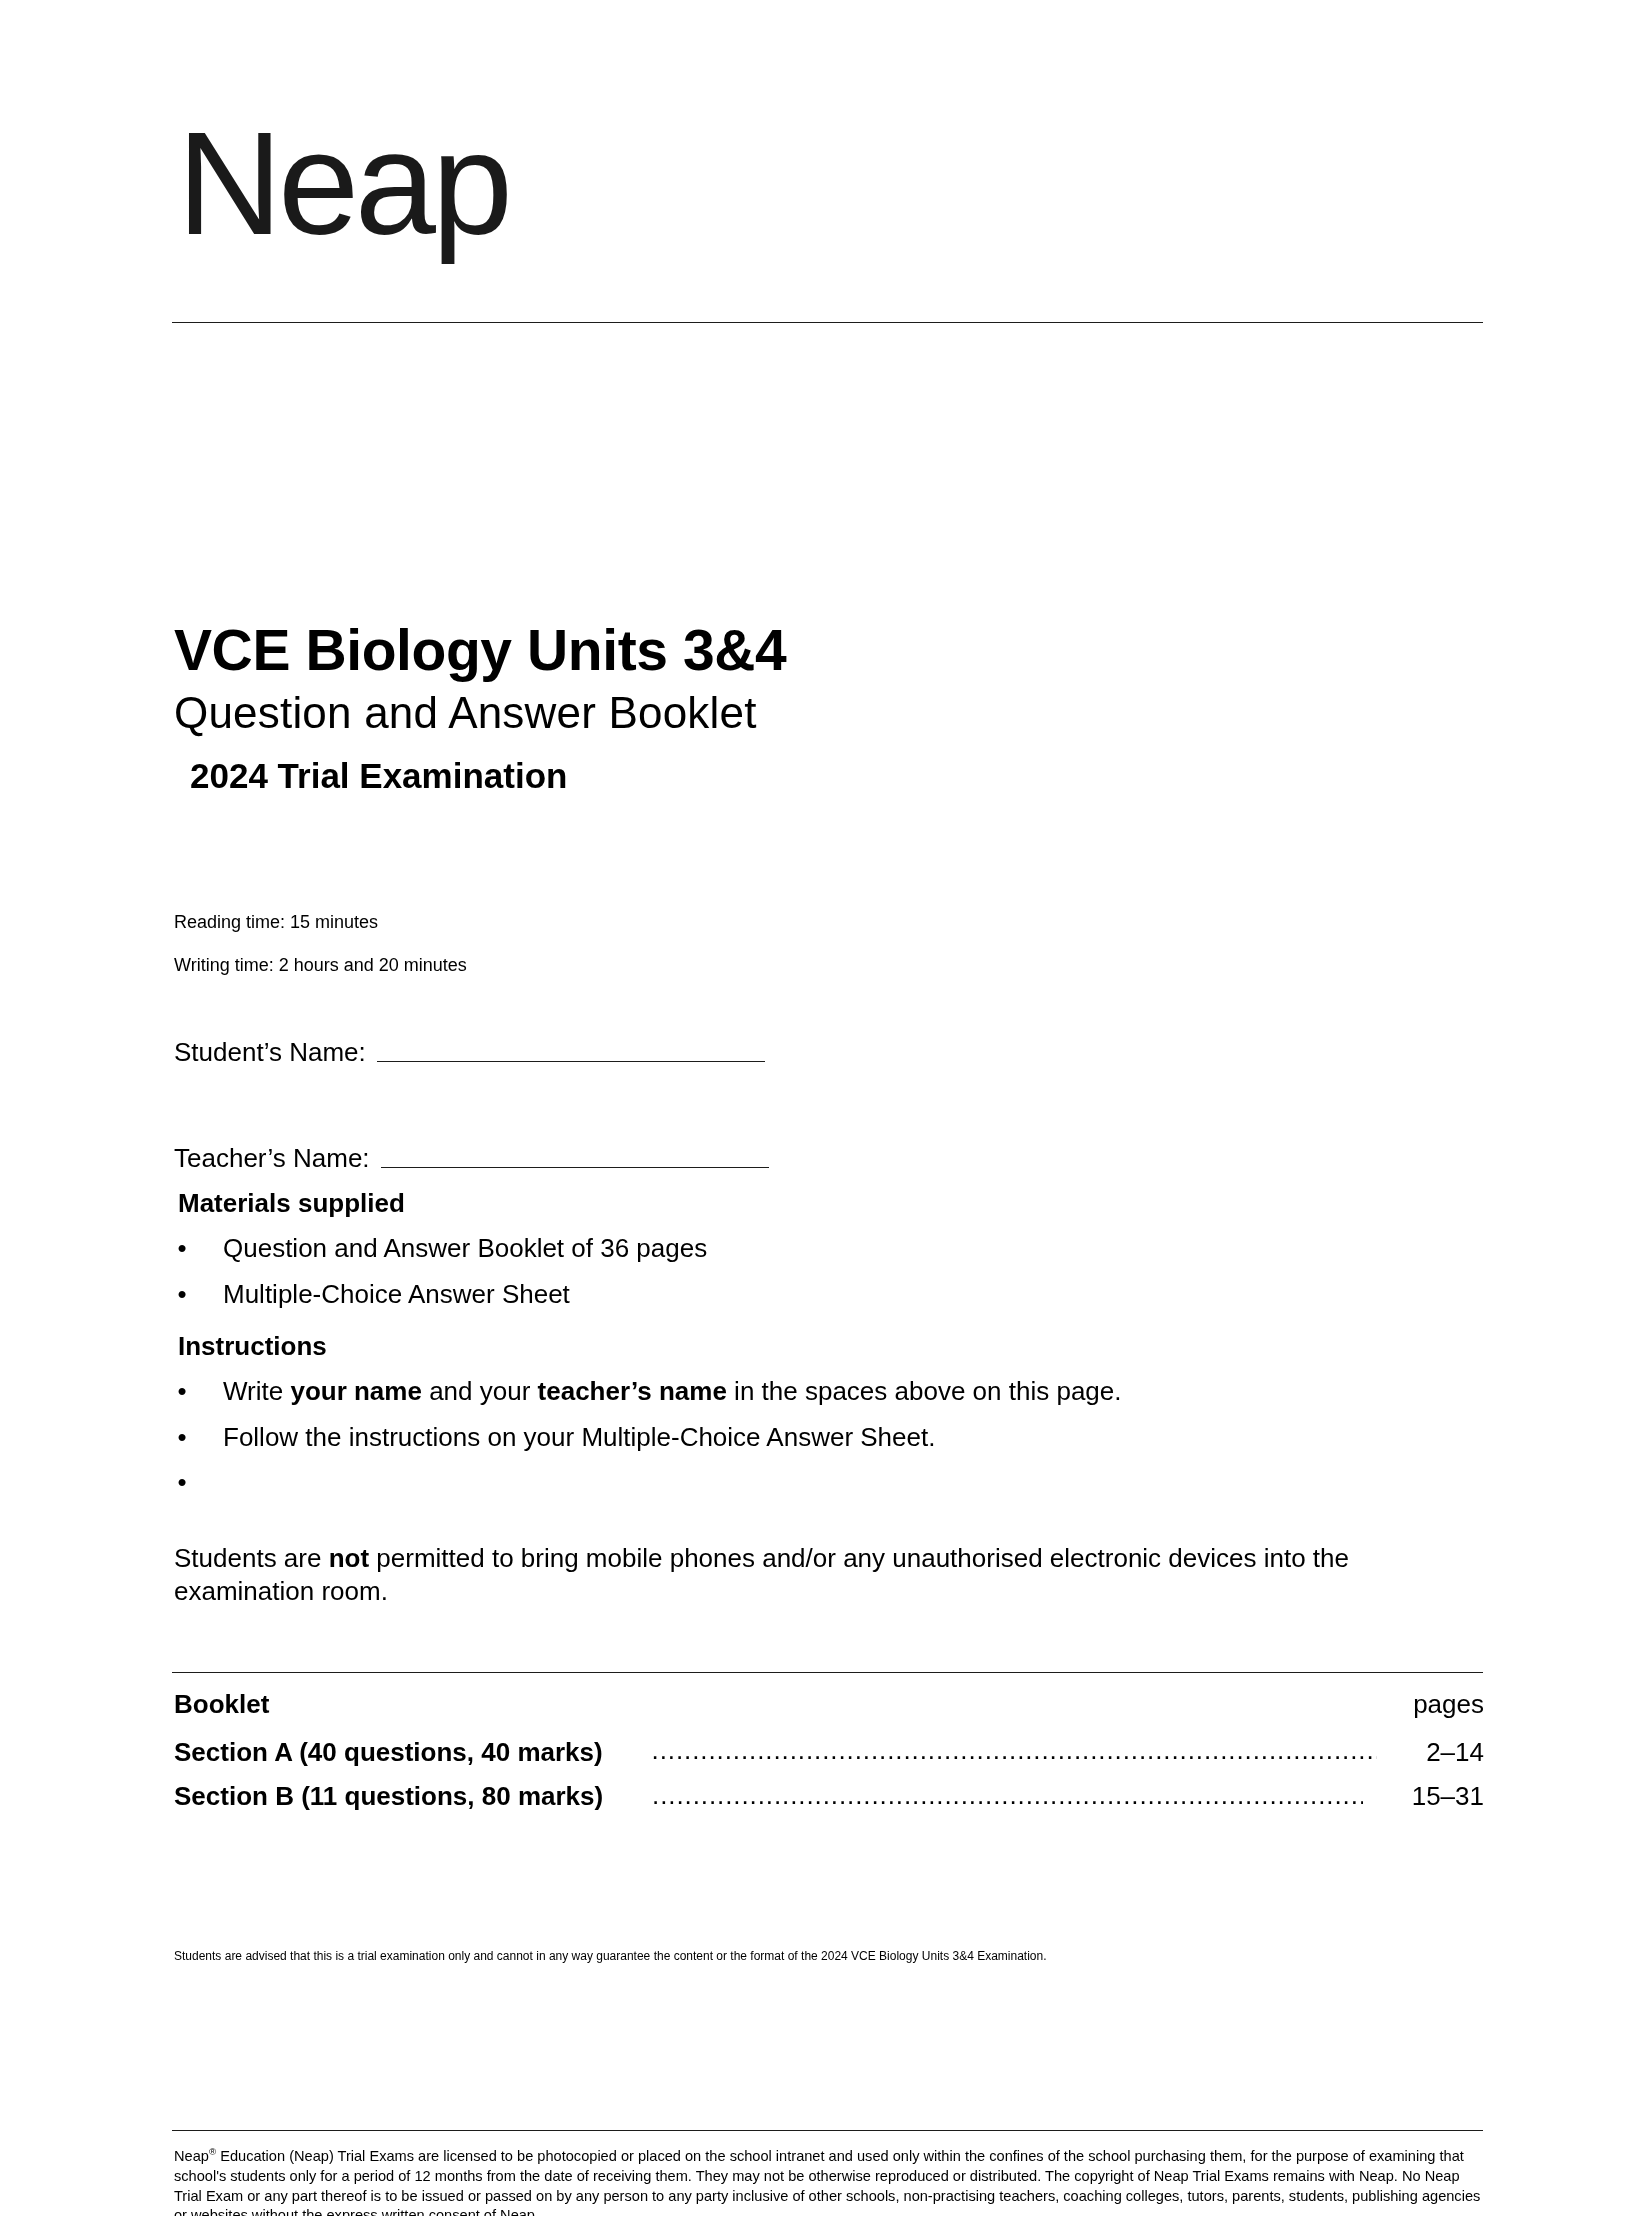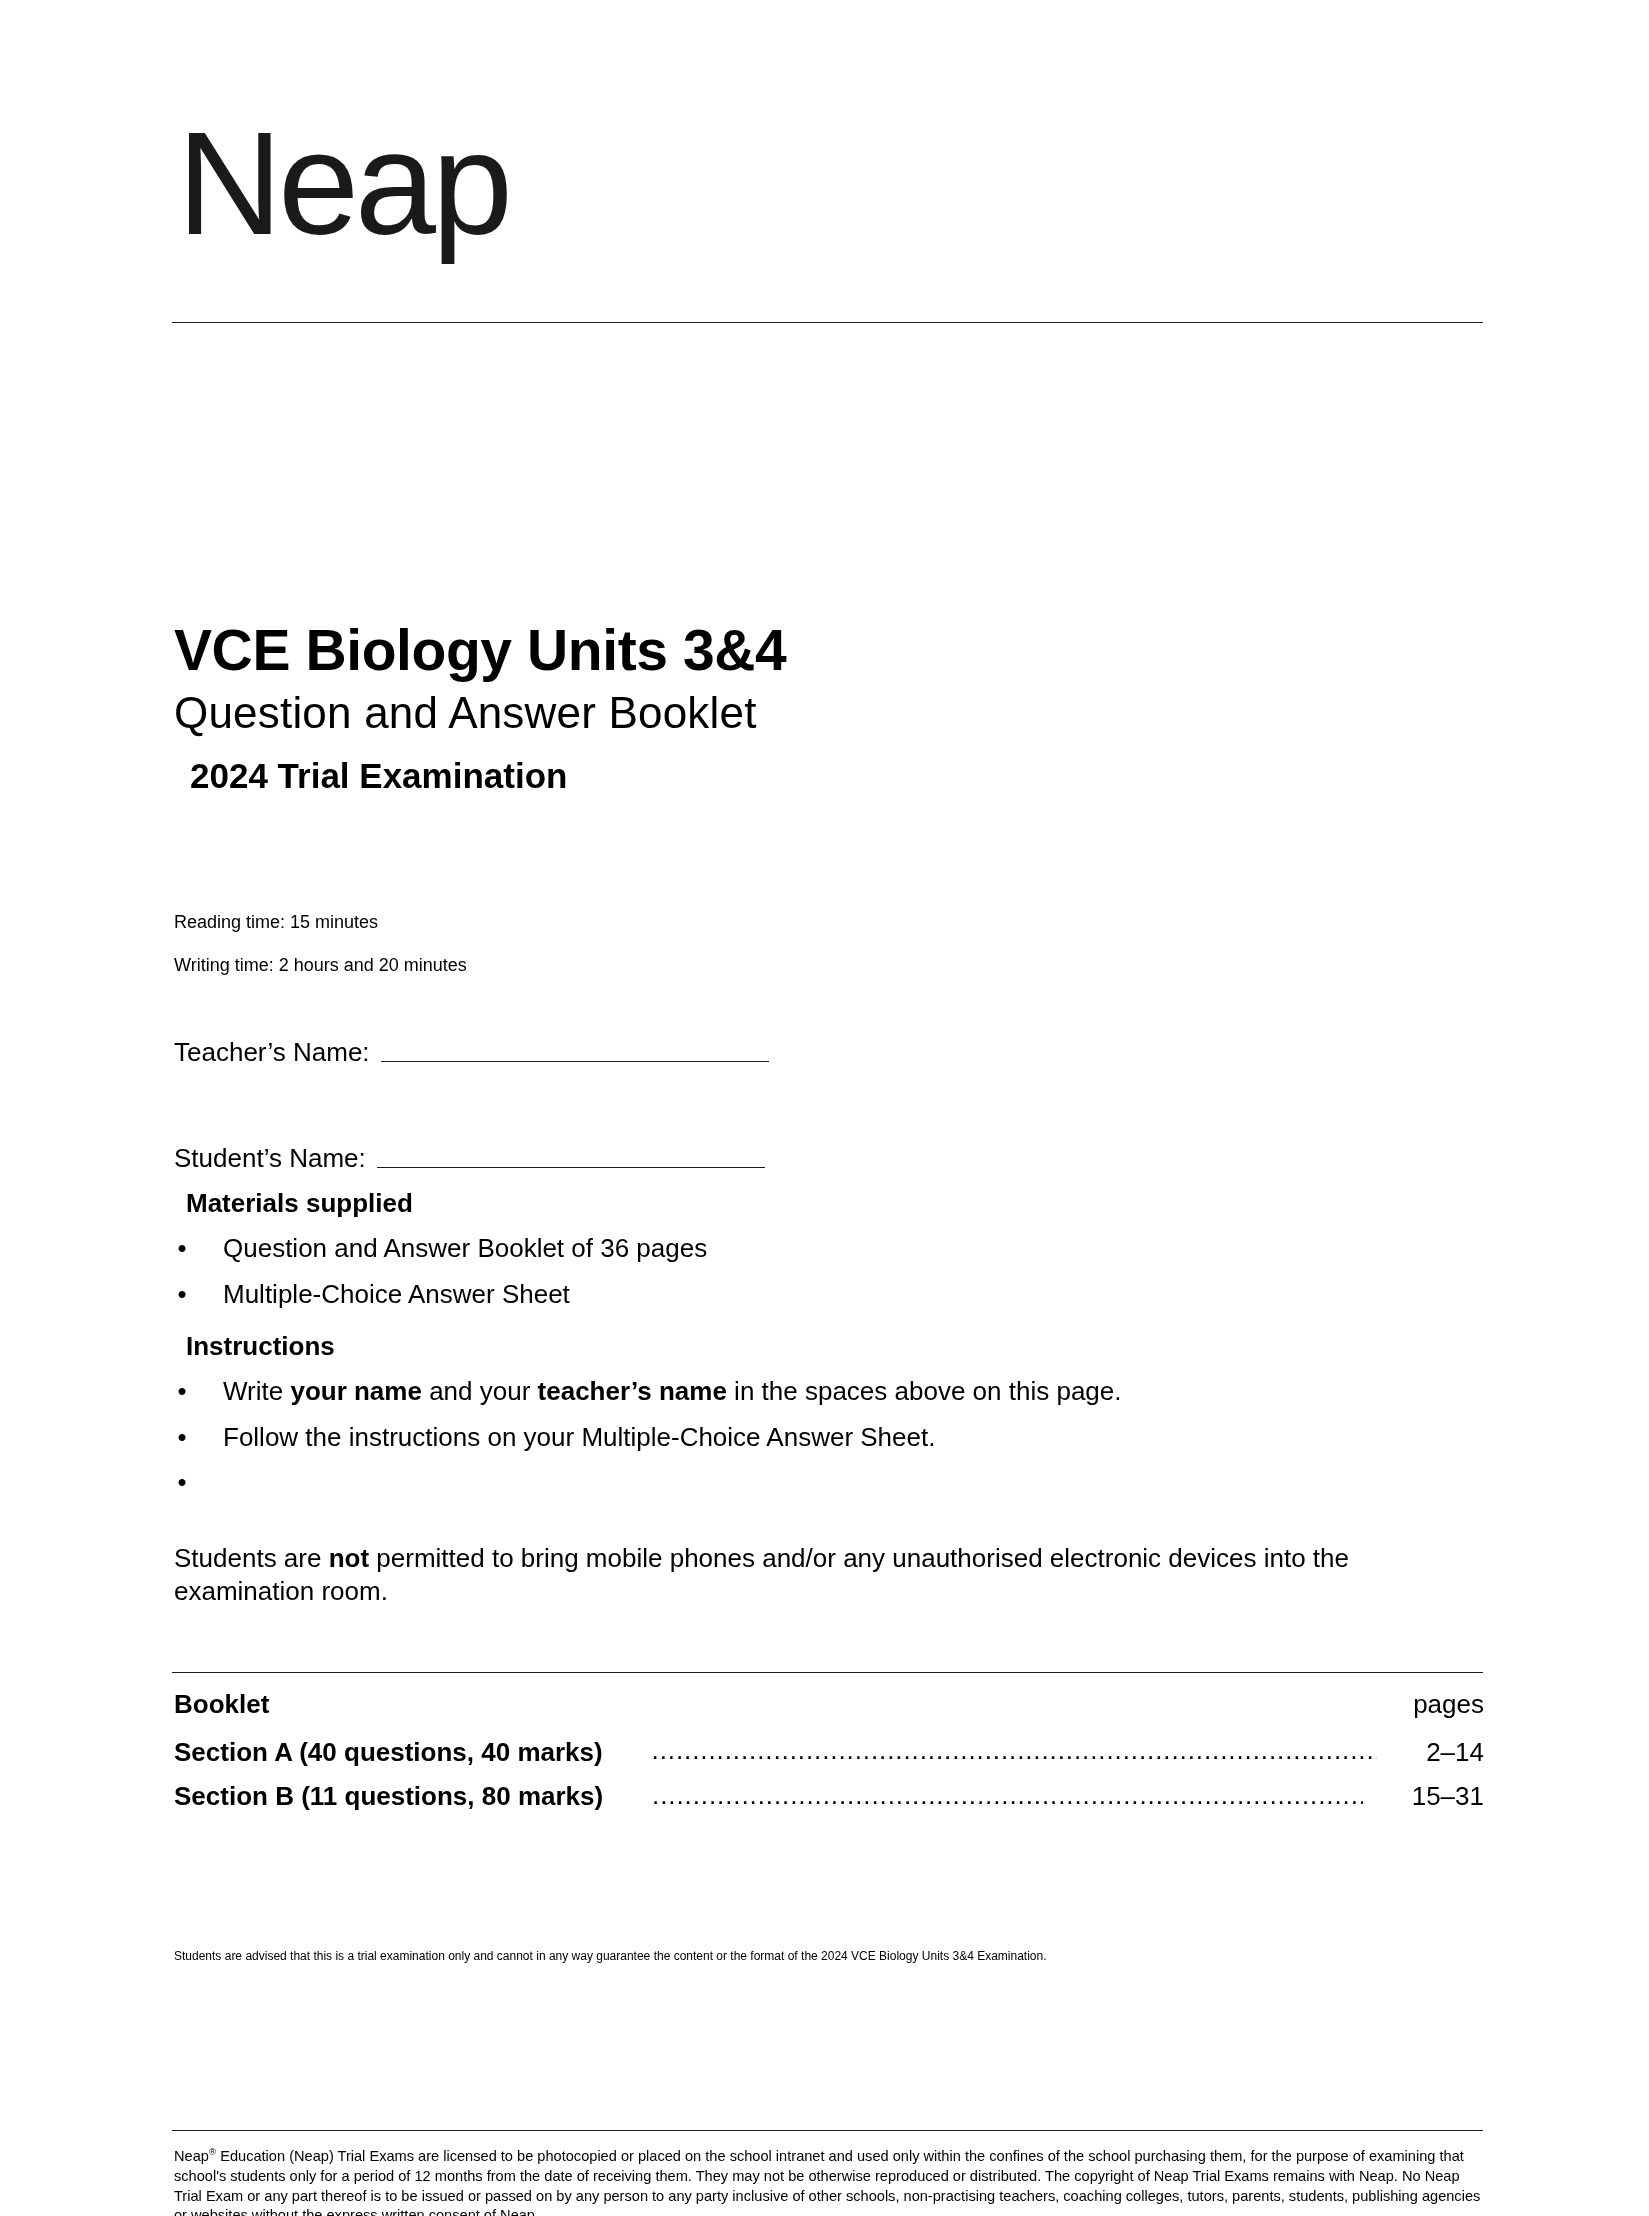--- a/index.html
+++ b/index.html
@@ -128,21 +128,21 @@
     width: 1312px;
   }
   .sec-materials { top: 1190px; }
   .sec-instructions { top: 1333px; }
   .sec-notice { top: 1542px; }
 
   h2.sec-head {
     font-size: 26px;
     font-weight: bold;
     line-height: 1;
-    margin: 0 0 16px 12px;
+    margin: 0 0 16px 4px;
   }
 
   ul.bullets {
     list-style: none;
     margin: 0;
     padding: 0;
   }
   ul.bullets li {
     position: relative;
     font-size: 26px;
@@ -244,25 +244,25 @@
     <div class="doc-exam">2024 Trial Examination</div>
   </div>
 
   <div class="times">
     <p>Reading time: 15 minutes</p>
     <p>Writing time: 2 hours and 20 minutes</p>
   </div>
 
   <div class="namefields">
     <div class="namefield">
-      <span class="namefield-label">Teacher’s Name:</span>
+      <span class="namefield-label">Student’s Name:</span>
       <span class="namefield-line"></span>
     </div>
     <div class="namefield">
-      <span class="namefield-label">Student’s Name:</span>
+      <span class="namefield-label">Teacher’s Name:</span>
       <span class="namefield-line"></span>
     </div>
   </div>
 
   <div class="section-block sec-materials">
     <h2 class="sec-head">Materials supplied</h2>
     <ul class="bullets" id="materials-list">
         <li><span class="bullet-dot">•</span><span>Question and Answer Booklet of 36 pages</span></li>
         <li><span class="bullet-dot">•</span><span>Multiple-Choice Answer Sheet</span></li>
       </ul>

